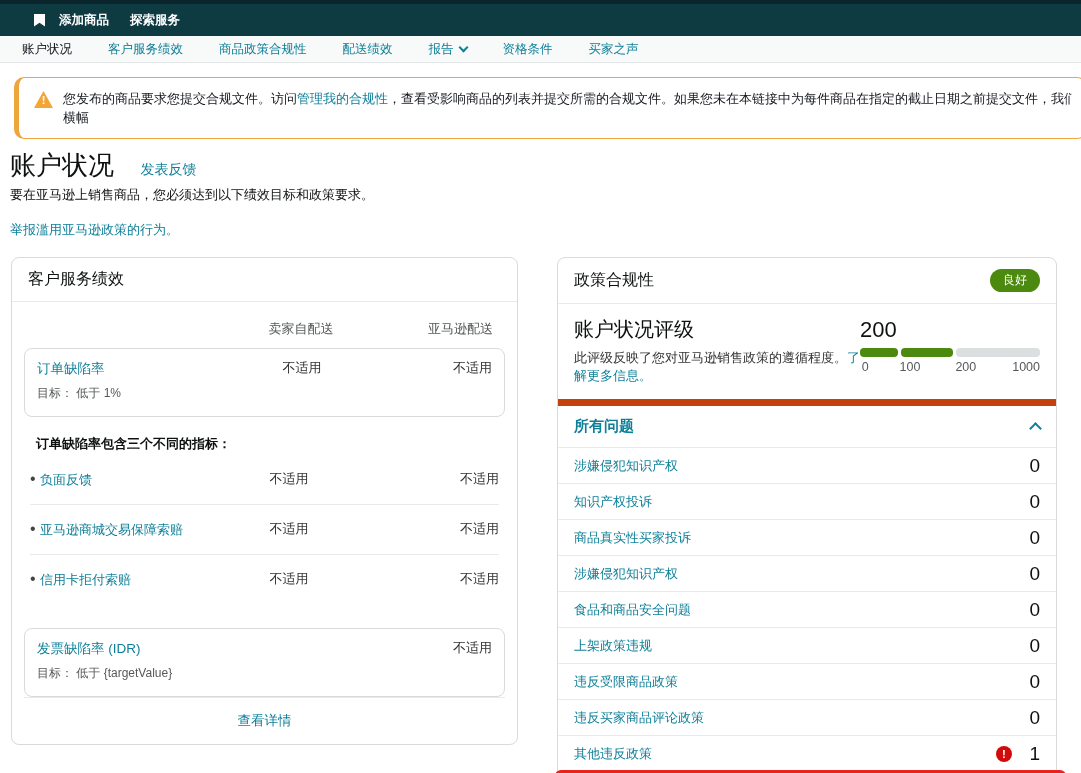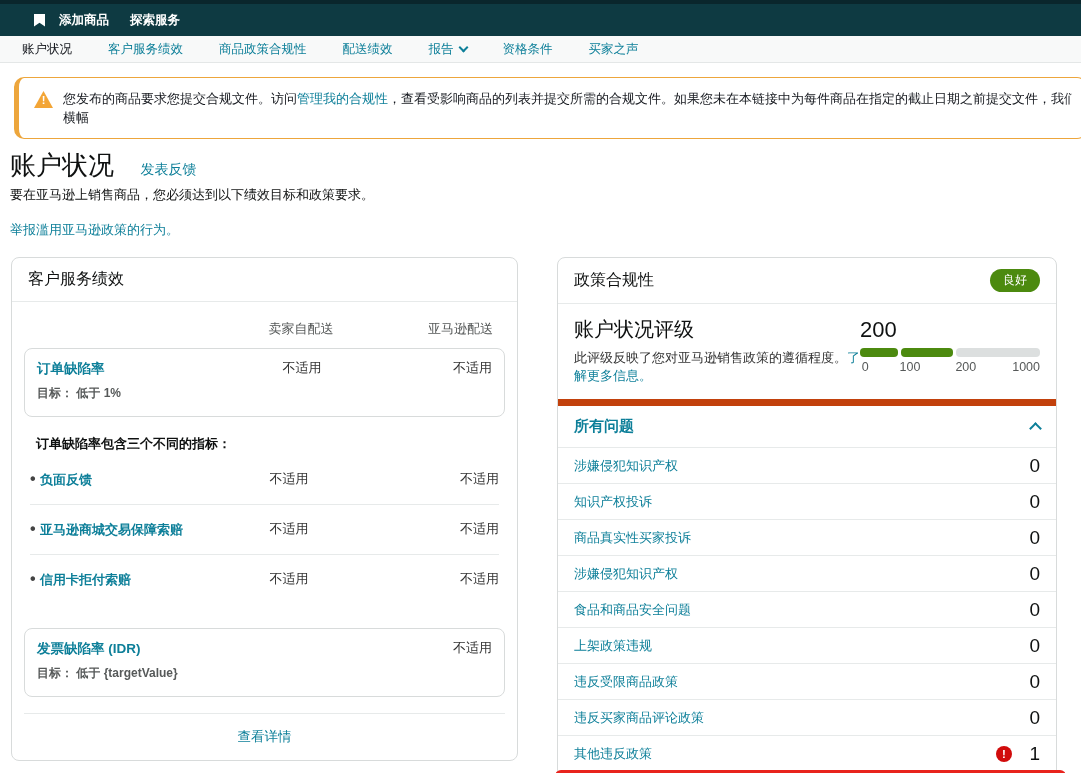--- a/index.html
+++ b/index.html
@@ -43,36 +43,36 @@
   
   .cards { display:flex; gap:39px; margin:18px 0 0 11px; align-items:flex-start; }
   .card { background:#fff; border:1px solid #d8dbdb; border-radius:8px; }
   .card-header { display:flex; align-items:center; justify-content:space-between;
     padding:11px 16px; border-bottom:1px solid #e7eaea; font-size:16px; }
 
   
   .card-left { width:507px; }
   .card-left .card-body { padding:8px 12px 0; }
   .cols-row { display:flex; align-items:flex-end; color:#565959; font-size:13px; padding:10px 12px 10px; }
-  .lbl-col { width:190px;font-weight:bold; }
+  .lbl-col { width:190px; }
   .mfn-col { width:150px; text-align:center; }
   .afn-col { flex:1; text-align:right; }
   .metric-box { border:1px solid #d8dbdb; border-radius:8px; padding:10px 12px 14px;
     display:flex; align-items:flex-start; }
   .metric-box .lbl-col a { font-size:13.5px; }
   .metric-target { font-size:12px; color:#565959; margin-top:7px; }
   .val { font-size:13px; color:#333; }
   .indicators-intro { font-weight:bold; font-size:13px; margin:18px 12px 2px; }
   .bullet-row { display:flex; align-items:flex-start; padding:15px 0; margin:0 6px; }
   .bullet-row + .bullet-row { border-top:1px solid #e7eaea; }
   .bullet-row .lbl-col { width:184px; padding-left:10px; position:relative; }
   .bullet-row .lbl-col::before { content:"•"; position:absolute; left:0; color:#444; }
   .bullet-row a { font-size:13px; }
   .idr-box { margin-top:24px; }
-  .details-row { border-top:1px solid #e7eaea; margin:16px 0 0; text-align:center;
+  .details-row { border-top:1px solid #e7eaea; margin:0 0 0; text-align:center;
     padding:13px 0 14px; }
   .details-row a { font-size:13.5px; }
 
   
   .card-right { width:500px; }
   .badge { background:#4c8a0f; color:#fff; font-size:12px; padding:3px 13px;
     border-radius:12px; cursor:default; }
   .rating { display:flex; padding:12px 16px 14px; }
   .rating-left { width:286px; }
   .rating-title { font-size:20px; font-weight:400; }

